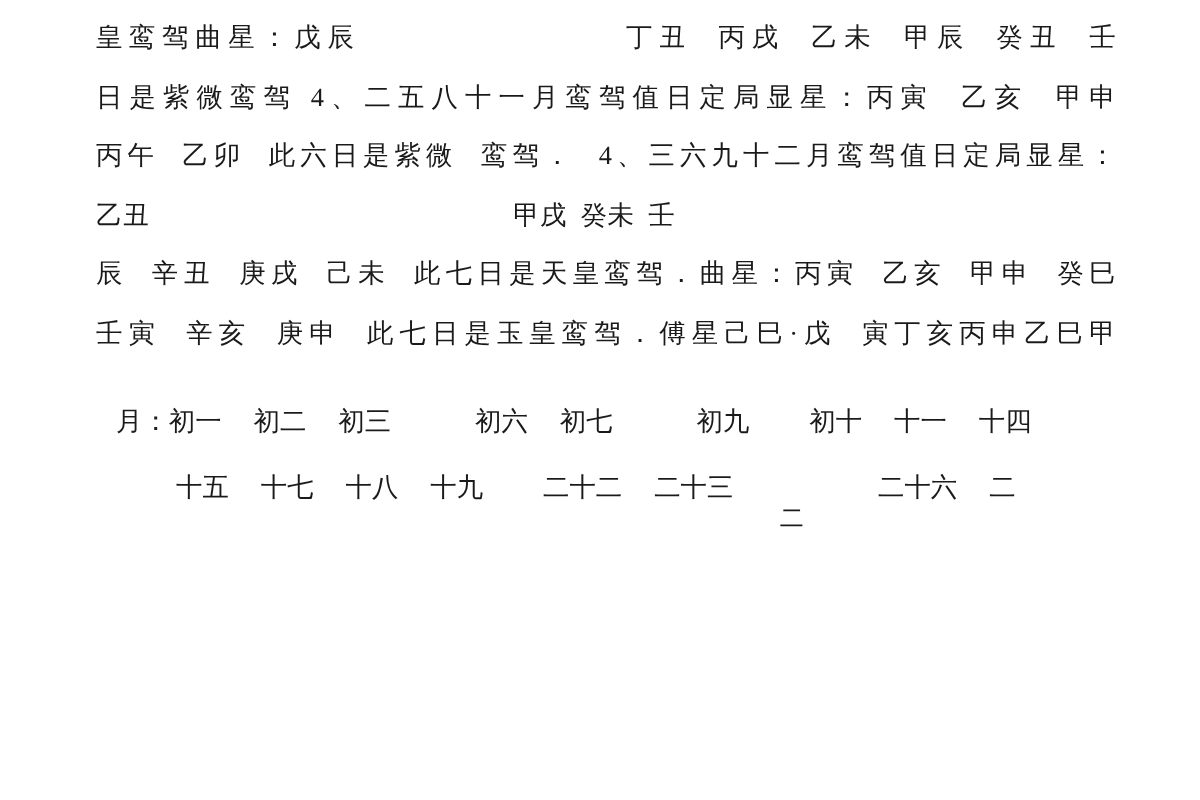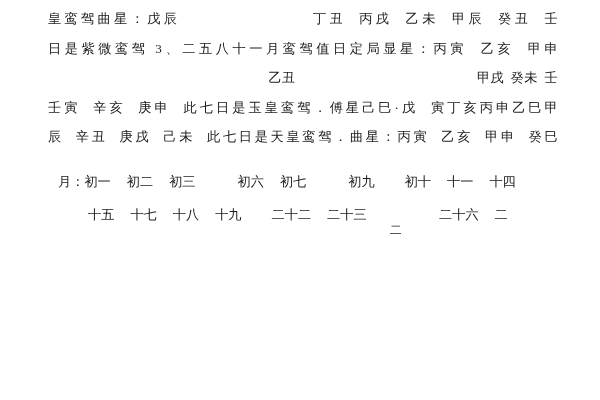--- a/index.html
+++ b/index.html
@@ -32,21 +32,21 @@
   .line {
     white-space: pre-wrap;
     word-break: break-all;
   }
   
   .line.spread {
     text-align: justify;
     text-align-last: justify;
   }
   .line.left {
-    text-align: right;
+    text-align: left;
   }
   .tail-block {
     margin-top: 13px;
     font-size: 13.2px;
     line-height: 33px;
   }
   .tail-row {
     display: flex;
     white-space: pre;
     padding-left: 10px;
@@ -68,24 +68,25 @@
     display: block;
     font-size: 12px;
   }
 </style>
 </head>
 <body>
 
 <div class="page">
   <div class="doc-body">
     <div class="line spread">皇鸾驾曲星：戊辰                    丁丑  丙戌  乙未  甲辰  癸丑  壬</div>
-    <div class="line spread">日是紫微鸾驾 3、二五八十一月鸾驾值日定局显星：丙寅  乙亥  甲申</div>
+    <div class="line spread">日是紫微鸾驾 4、二五八十一月鸾驾值日定局显星：丙寅  乙亥  甲申</div>
+    <div class="line spread">丙午  乙卯  此六日是紫微  鸾驾．  4、三六九十二月鸾驾值日定局显星：</div>
     <div class="line left">乙丑                                                    甲戌  癸未  壬</div>
+    <div class="line spread">辰  辛丑  庚戌  己未  此七日是天皇鸾驾．曲星：丙寅  乙亥  甲申  癸巳</div>
     <div class="line spread">壬寅  辛亥  庚申  此七日是玉皇鸾驾．傅星己巳·戊  寅丁亥丙申乙巳甲</div>
-    <div class="line spread">辰  辛丑  庚戌  己未  此七日是天皇鸾驾．曲星：丙寅  乙亥  甲申  癸巳</div>
   </div>
 
   <div class="tail-block">
     <div class="tail-row">
       <span class="c">月：</span>
       <span class="c">初一</span>
       <span class="gap-sm"></span>
       <span class="c">初二</span>
       <span class="gap-sm"></span>
       <span class="c">初三</span>

